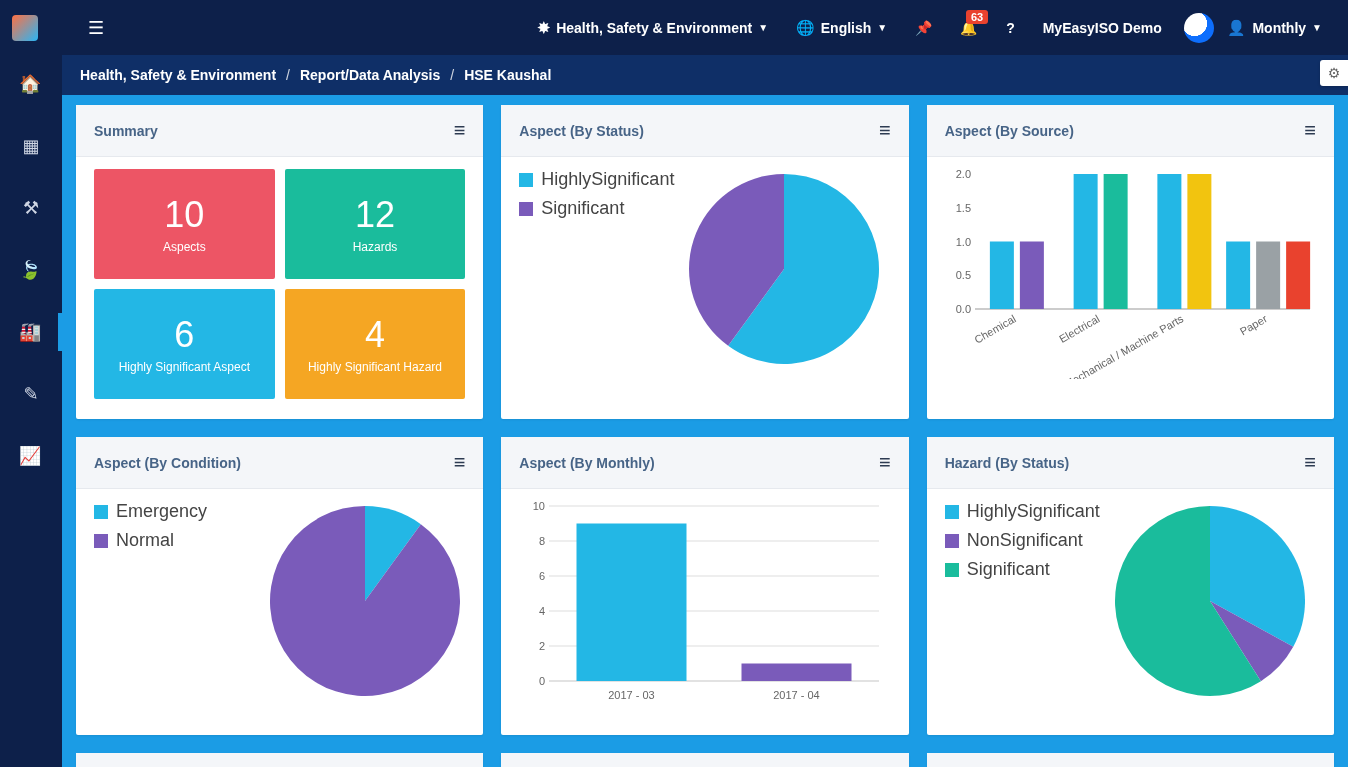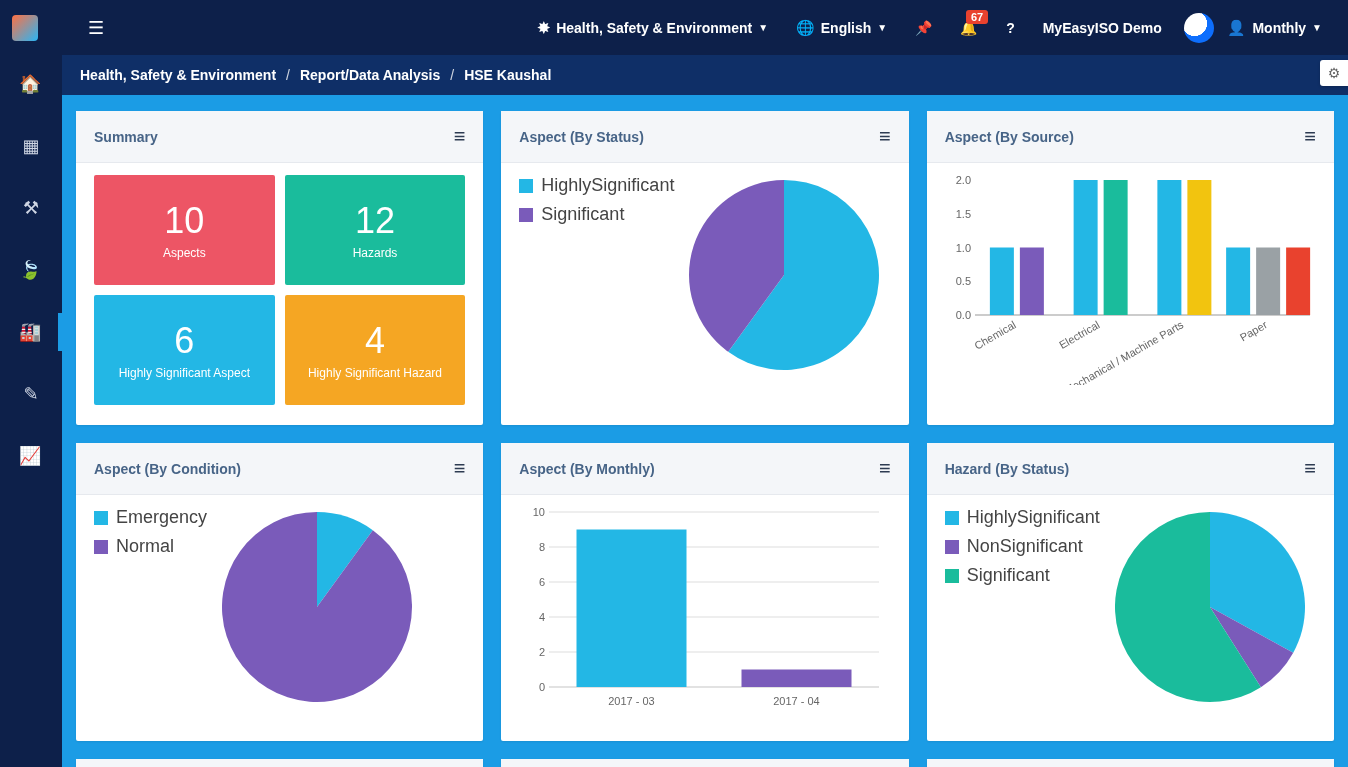--- a/index.html
+++ b/index.html
@@ -60,21 +60,21 @@
   .breadcrumb a { color:#fff; text-decoration:none; }
   .breadcrumb .sep { margin:0 10px; opacity:.8; font-weight:400;}
   .gear-btn {
     position:absolute; right:0; top:60px; background:#fff;
     color:#666; width:28px; height:26px; display:flex;
     align-items:center;justify-content:center; border-radius:3px 0 0 3px;
     font-size:14px; box-shadow:0 1px 3px rgba(0,0,0,.2); cursor:pointer;
   }
   .content {
     position:absolute; left:62px; right:0; top:95px; bottom:0;
-    padding:16px 14px; overflow:auto;
+    padding:10px 14px; overflow:auto;
   }
   .grid {
     display:grid; grid-template-columns:repeat(3,1fr);
     gap:18px;
   }
   .panel {
     background:#fff; border-radius:2px;
     box-shadow:0 1px 2px rgba(0,0,0,.08);
     display:flex; flex-direction:column;
   }
@@ -114,21 +114,21 @@
   <div class="top-item">
     <span class="top-icon">🌐</span>
     <span>English</span>
     <span class="caret">▼</span>
   </div>
   <div class="top-item">
     <span>📌</span>
   </div>
   <div class="top-item notif">
     <span>🔔</span>
-    <span class="badge">67</span>
+    <span class="badge">63</span>
   </div>
   <div class="top-item">
     <span>?</span>
   </div>
   <div class="top-item">MyEasyISO Demo</div>
   <div class="avatar"></div>
   <div class="top-item">
     <span class="top-icon">👤</span>
     <span>Monthly</span>
     <span class="caret">▼</span>
@@ -234,21 +234,21 @@
             <text x="323.125" y="152" class="axis" transform="rotate(-30 323.125 152)" text-anchor="end">Paper</text>
           </svg>
       </div>
     </div>
 
     <div class="panel">
       <div class="panel-header">
         <span>Aspect (By Condition)</span>
         <span class="menu-icon">≡</span>
       </div>
-      <div class="panel-body" style="display:flex;">
+      <div class="panel-body" style="display:flex;justify-content:space-between;">
         <div id="legend-aspect-condition" style="flex-shrink:0;margin-right:10px;">
             <div class="legend"><span class="sw" style="background:#23b7e5"></span>Emergency</div>
             <div class="legend"><span class="sw" style="background:#7a5bba"></span>Normal</div>
           </div>
         <svg id="pie-aspect-condition" width="200" height="200" viewBox="0 0 200 200">
             <path d="M 100 100 L 100 5 A 95 95 0 0 1 155.83959896778495 23.143385534379988 Z" fill="#23b7e5"></path>
             <path d="M 100 100 L 155.83959896778495 23.143385534379988 A 95 95 0 1 1 99.99999999999999 5 Z" fill="#7a5bba"></path>
           </svg>
       </div>
     </div>

